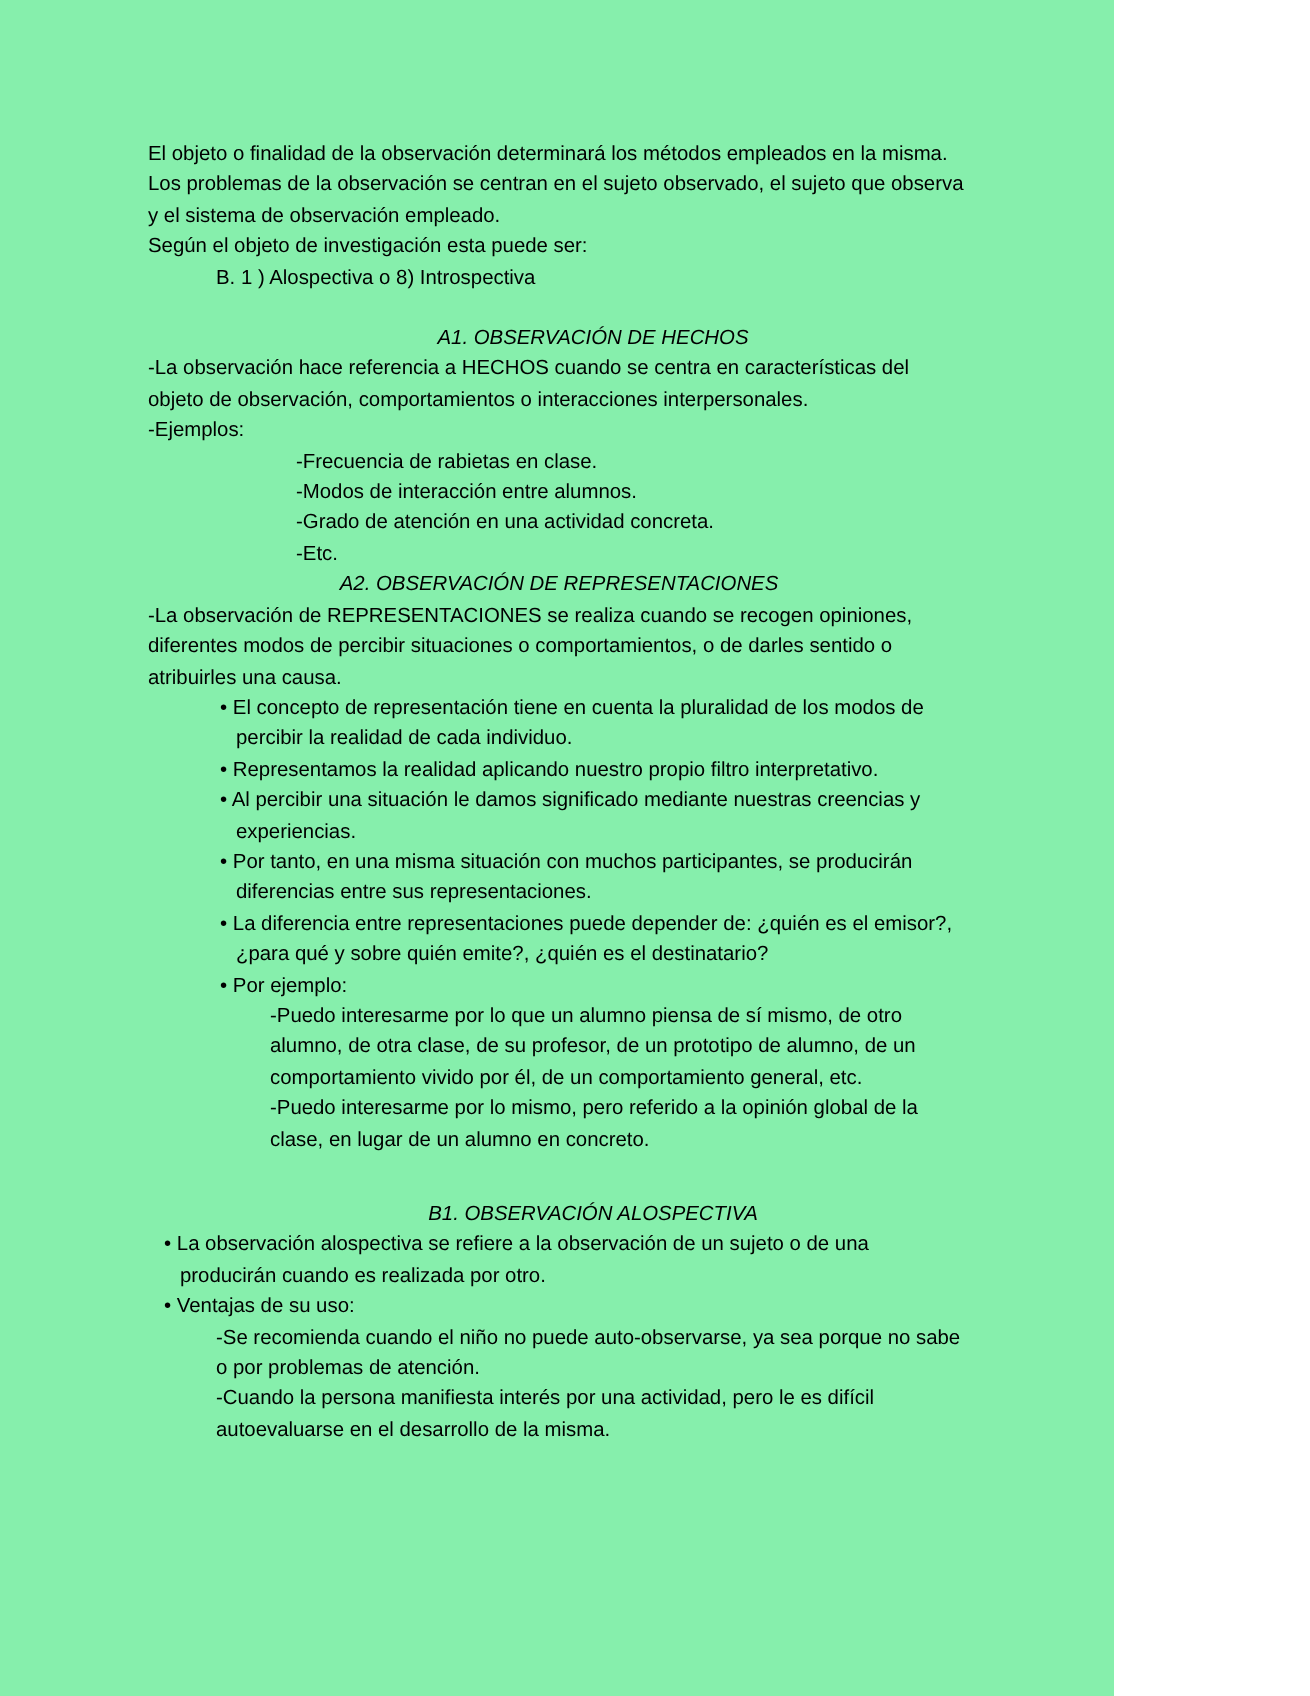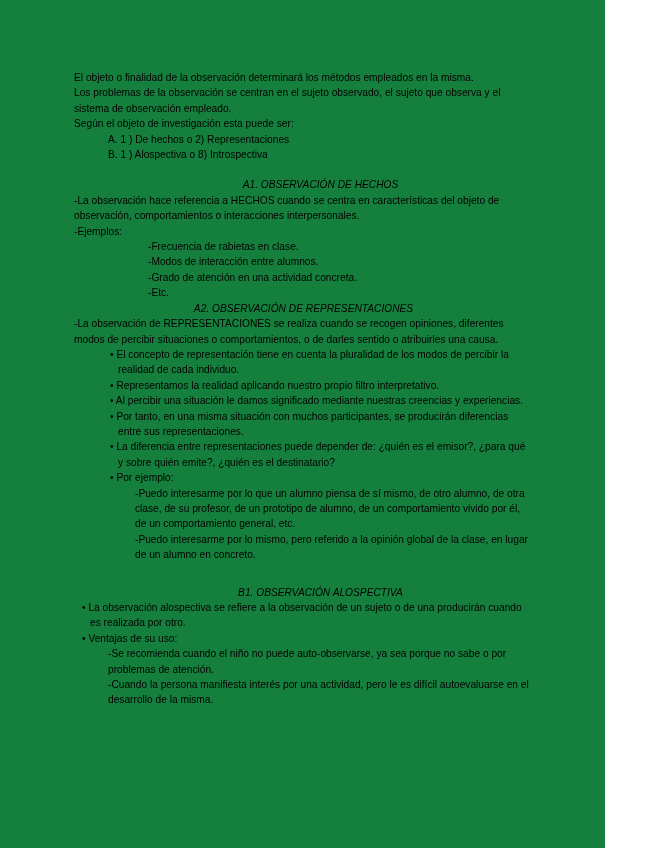--- a/index.html
+++ b/index.html
@@ -9,23 +9,23 @@
   }
   body {
     width: 655px;
     height: 848px;
     font-family: "Liberation Sans", sans-serif;
     color: #000000;
     -webkit-font-smoothing: antialiased;
   }
   .page {
     position: relative;
-    width: 605px;
+    width: 557px;
     height: 848px;
-    background: #15803d;
+    background: #86efac;
     box-sizing: border-box;
     padding: 70px 72px 0 74px;
   }
   .doc {
     font-size: 10.2px;
     line-height: 15.4px;
   }
   p {
     margin: 0;
   }
@@ -60,21 +60,20 @@
 </head>
 <body>
 
 <div class="page">
   <div class="doc">
 
     <p class="para">El objeto o finalidad de la observación determinará los métodos empleados en la misma.</p>
     <p class="para">Los problemas de la observación se centran en el sujeto observado, el sujeto que observa y el sistema de observación empleado.</p>
     <p class="para">Según el objeto de investigación esta puede ser:</p>
 
-    <p class="para indent1">A. 1 ) De hechos o 2) Representaciones</p>
     <p class="para indent1">B. 1 ) Alospectiva o 8) Introspectiva</p>
 
     <div class="spacer-sm"></div>
 
     <p class="para heading-tight indent1">A1.  OBSERVACIÓN DE HECHOS</p>
     <p class="para">-La observación hace referencia a HECHOS cuando se centra en características del objeto de observación, comportamientos o interacciones interpersonales.</p>
     <p class="para">-Ejemplos:</p>
 
     <p class="para indent2">-Frecuencia de rabietas en clase.</p>
     <p class="para indent2">-Modos de interacción entre alumnos.</p>

